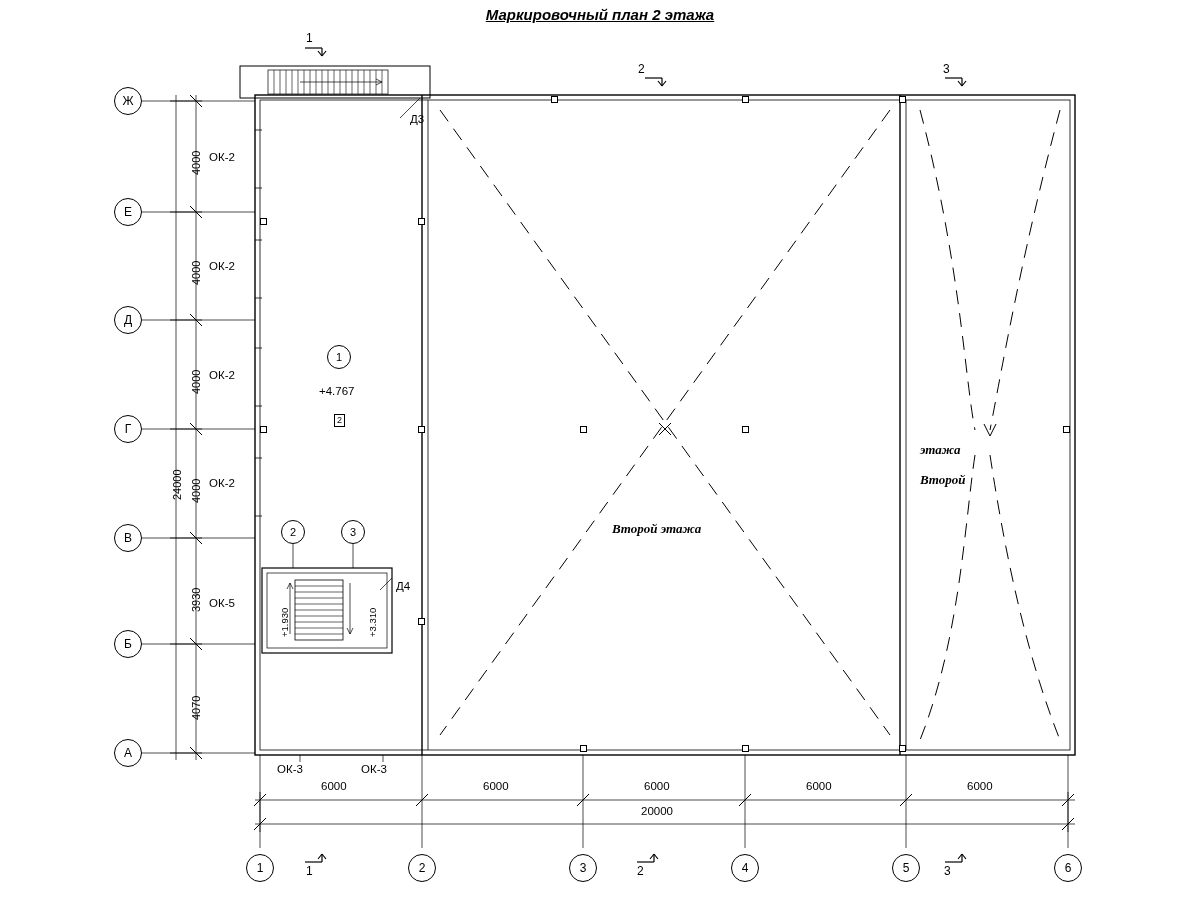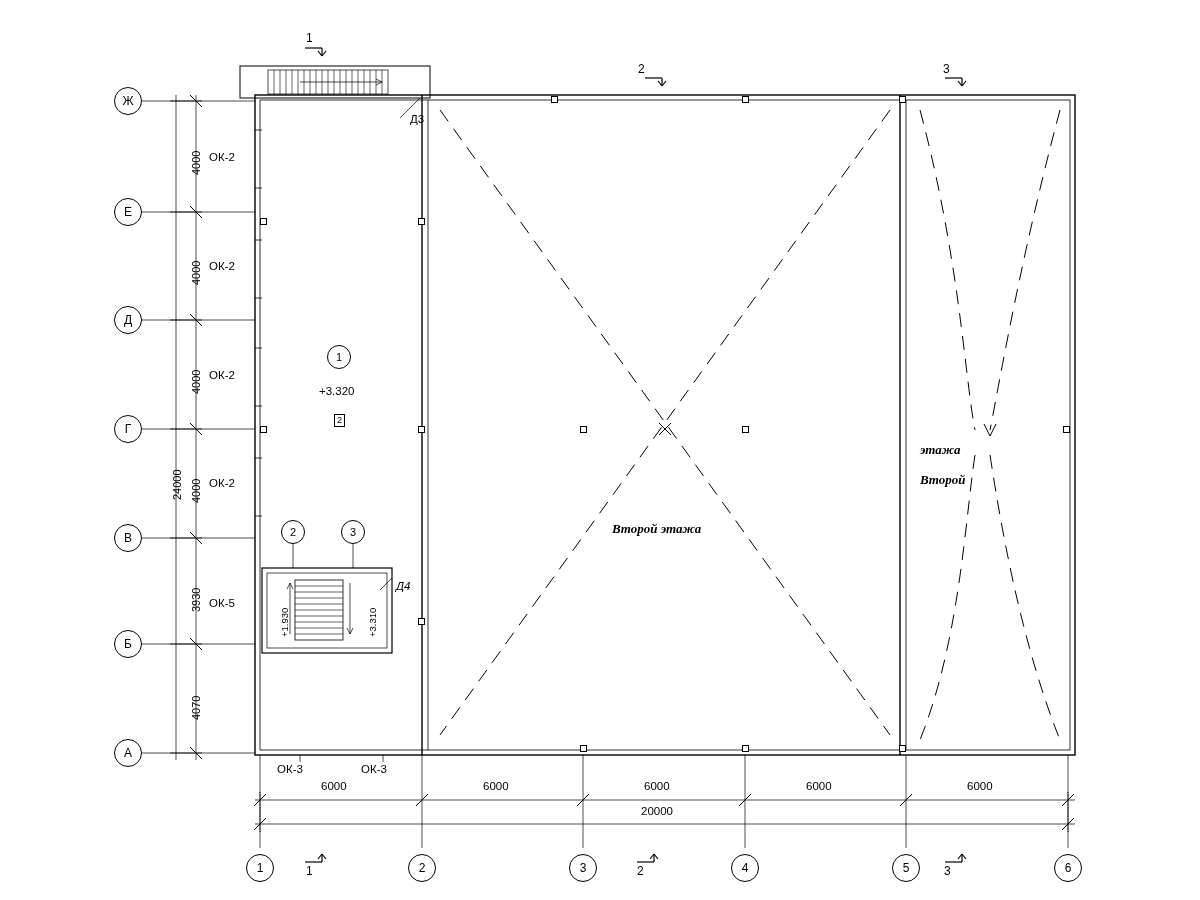--- a/index.html
+++ b/index.html
@@ -103,20 +103,21 @@
     left: 0; top: 0;
     width: 1200px; height: 900px;
     pointer-events: none;
   }
 </style>
 </head>
 <body>
 
 <div id="sheet">
 
+  <div class="title">Маркировочный план 2 этажа</div>
 
   <svg class="overlay" viewBox="0 0 1200 900">
     <g stroke="#000" fill="none" stroke-width="1">
 
       <rect x="255" y="95" width="820" height="660" stroke-width="1.4"></rect>
       <rect x="260" y="100" width="810" height="650" stroke-width="0.8"></rect>
 
       <line x1="422" y1="95" x2="422" y2="755" stroke-width="1.4"></line>
       <line x1="428" y1="100" x2="428" y2="750" stroke-width="0.8"></line>
 
@@ -334,34 +335,34 @@
 
   <div class="lbl" style="left:209px; top:151px;">ОК-2</div>
   <div class="lbl" style="left:209px; top:260px;">ОК-2</div>
   <div class="lbl" style="left:209px; top:369px;">ОК-2</div>
   <div class="lbl" style="left:209px; top:477px;">ОК-2</div>
   <div class="lbl" style="left:209px; top:597px;">ОК-5</div>
   <div class="lbl" style="left:277px; top:763px;">ОК-3</div>
   <div class="lbl" style="left:361px; top:763px;">ОК-3</div>
 
   <div class="lbl" style="left:410px; top:113px;">Д3</div>
-  <div class="lbl" style="left:396px; top:580px;font-style:italic;">Д4</div>
+  <div class="lbl" style="left:396px; top:580px;">Д4</div>
 
   <div class="secmark" style="left:306px; top:31px;">1</div>
   <div class="secmark" style="left:638px; top:62px;">2</div>
   <div class="secmark" style="left:943px; top:62px;">3</div>
   <div class="secmark" style="left:306px; top:864px;">1</div>
   <div class="secmark" style="left:637px; top:864px;">2</div>
   <div class="secmark" style="left:944px; top:864px;">3</div>
 
   <div class="node-bubble" style="left:327px; top:345px;">1</div>
   <div class="node-bubble" style="left:281px; top:520px;">2</div>
   <div class="node-bubble" style="left:341px; top:520px;">3</div>
 
-  <div class="lbl" style="left:319px; top:385px;">+3.320</div>
+  <div class="lbl" style="left:319px; top:385px;">+4.767</div>
   <div class="boxed" style="left:334px; top:414px;">2</div>
   <div class="vlbl" style="left:279px; top:637px; font-size:9.5px;">+1.930</div>
   <div class="vlbl" style="left:367px; top:637px; font-size:9.5px;">+3.310</div>
 
   <div class="italic-lbl" style="left:612px; top:521px;">Второй этажа</div>
   <div class="italic-lbl" style="left:920px; top:424px;margin-top:48px;">Второй</div>
   <div class="italic-lbl" style="left:920px; top:442px;">этажа</div>
 
   <div class="col-sq" style="left:551px; top:96px; width:7px; height:7px;"></div>
   <div class="col-sq" style="left:742px; top:96px; width:7px; height:7px;"></div>

